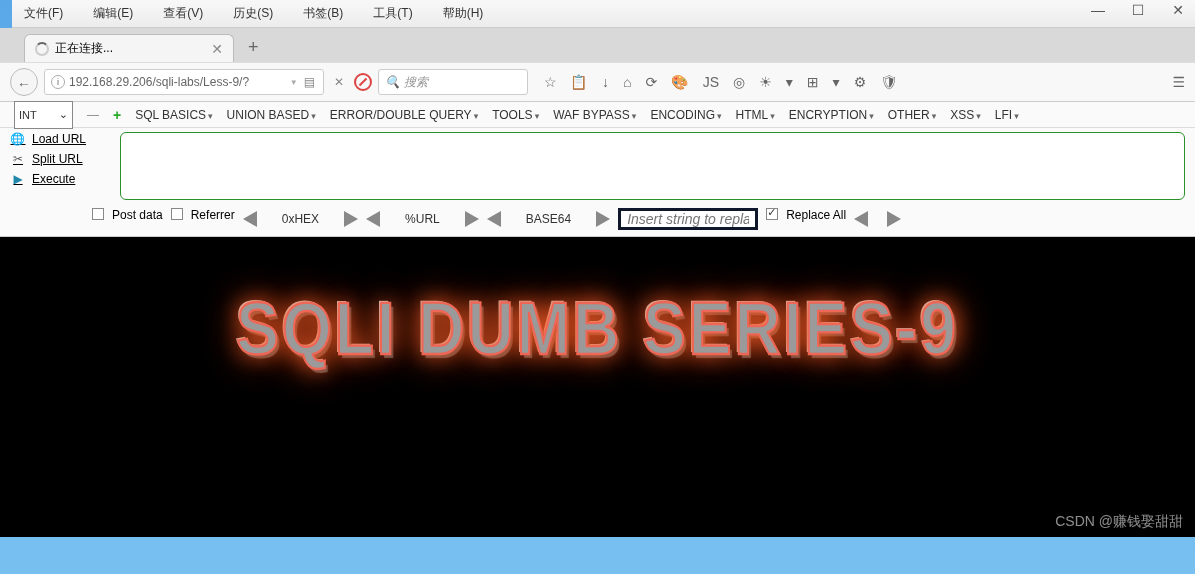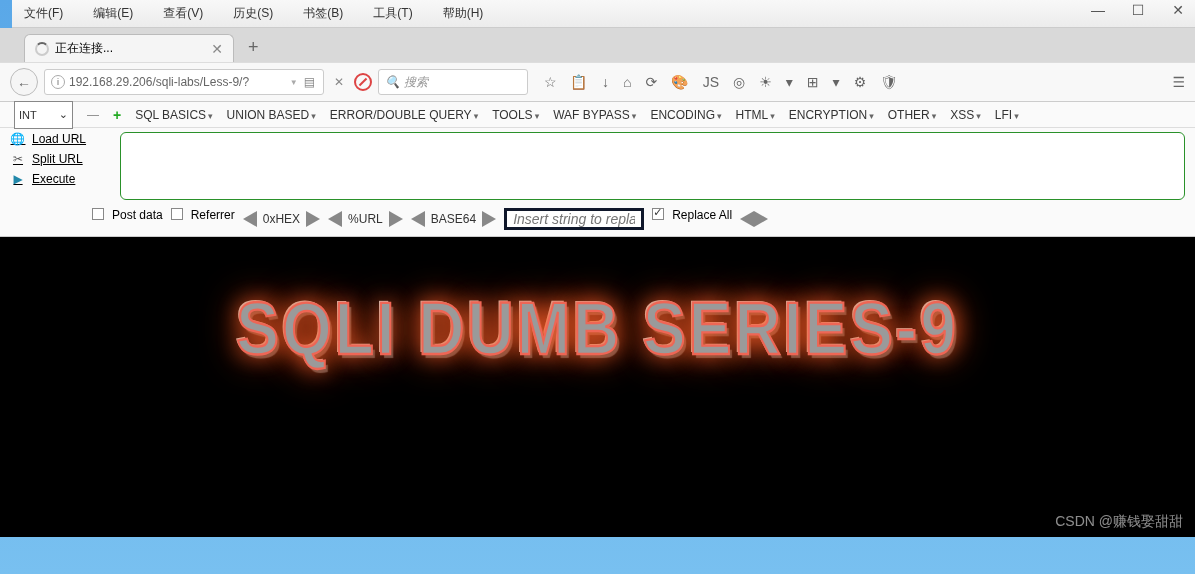--- a/index.html
+++ b/index.html
@@ -42,21 +42,21 @@
 .hb-left { width: 100px; display: flex; flex-direction: column; gap: 6px; font-size: 12px; }
 .hb-left div { display: flex; align-items: center; gap: 6px; text-decoration: underline; text-decoration-style: solid; }
 .hb-left .ico { width: 16px; text-align: center; text-decoration: none; color:#555; }
 .hb-left .ico-exec { color:#28a; }
 .hb-textarea { flex: 1; border: 1px solid #2a912a; border-radius: 6px; background: #fff; padding: 6px 8px; font-size: 12px; color: #333; font-family: Arial; min-height: 68px; }
 .hb-textarea .line2 { color: #333; }
 
 .hackbar-bottom { background: #fafafa; border-bottom: 1px solid #ccc; display: flex; padding: 4px 10px 6px 92px; gap: 8px; font-size: 12px; }
 .chk { width: 12px; height: 12px; border: 1px solid #888; display: inline-block; vertical-align: middle; background: #fff; position: relative; }
 .chk.checked::after { content:'✓'; position:absolute; top:-3px; left:0; font-size:11px; color:#333; }
-.arrow-grp { display: flex; align-items: center; gap: 0; }
+.arrow-grp { display: flex; align-items: center; gap: 19px; }
 .arrow-l, .arrow-r { width: 0; height: 0; border-top: 8px solid transparent; border-bottom: 8px solid transparent; }
 .arrow-l { border-right: 14px solid #888; }
 .arrow-r { border-left: 14px solid #888; }
 .arrow-label { padding: 0 6px; color: #333; }
 .ins-box { border: 3px solid #0f172a; background: #fff; padding: 2px 6px; color: #999; font-style: italic; width: 140px; height: 22px; font-size: 14px; }
 
 .page { background: #000; height: 300px; position: relative; overflow: hidden; text-align: center; }
 .welcome { margin-top: 60px; font-size: 26px; color: #fff; font-family: Georgia, serif; }
 .welcome .red { color: #f33; margin-left: 20px; }
 .youarein { color: #ff0; font-size: 26px; font-family: Georgia, serif; margin-top: 4px; }

